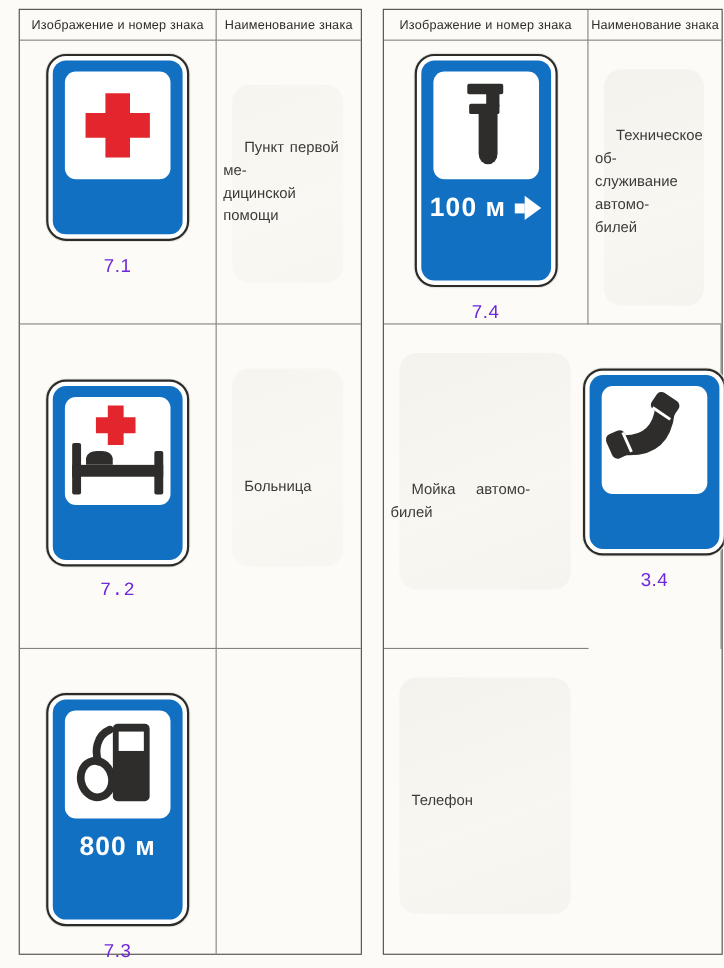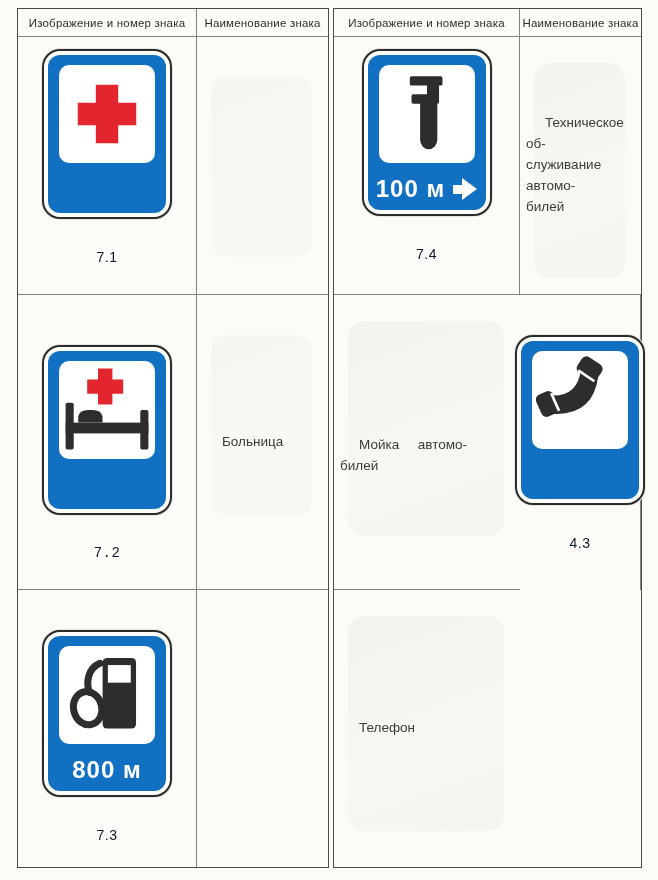--- a/index.html
+++ b/index.html
@@ -3,21 +3,21 @@
 <meta charset="utf-8">
 <style>
   * { margin:0; padding:0; box-sizing:border-box; }
   html,body { width:658px; height:880px; }
   body {
     font-family:"Liberation Sans", sans-serif;
     background:#fcfbf7;
     position:relative;
     overflow:hidden;
   }
-  .tablewrap { position:absolute; left:17px; top:8px; display:flex; }
+  .tablewrap { position:absolute; left:17px; top:8px; display:flex;gap:15px; }
   .half {
     display:grid;
     grid-template-columns:179px 131px;
     grid-template-rows:28px 258px 295px 277px;
     border:1.5px solid #4a4a48;
   }
   .half.right { grid-template-columns:186px 121px; margin-left:4px; }
   .cell { position:relative; }
   .bR { border-right:1px solid #82827e; }
   .bB { border-bottom:1px solid #82827e; }
@@ -29,36 +29,36 @@
   .signc { display:flex; flex-direction:column; align-items:center; }
   .pt1 { padding-top:12px; } .pt2 { padding-top:50px;font-family:Liberation Mono, monospace; } .pt3 { padding-top:40px; }
   .sign {
     background:#fff; border:2px solid #2b2b29; border-radius:18px; padding:4px;
     box-shadow:0 0 0 1px #e8e6df;
   }
   .panel {
     background:#1170c2; border-radius:12px; width:118px; height:158px;
     display:flex; flex-direction:column; align-items:center;
   }
-  .panel.tall { height:155px; }
+  .panel.tall { height:200px; }
   .sq {
     background:#fff; border-radius:10px; width:96px; height:98px; margin-top:10px;
     display:flex; align-items:center; justify-content:center;
   }
   .dist {
     margin-top:12px; display:flex; align-items:center;
     color:#fff; font-weight:bold; font-size:24px; letter-spacing:1px;
   }
   .arr { display:inline-flex; align-items:center; margin-left:8px; }
   .arr-bar { width:9px; height:9px; background:#fff; display:inline-block; }
   .arr-head {
     width:0; height:0; display:inline-block;
     border-left:15px solid #fff; border-top:11px solid transparent; border-bottom:11px solid transparent;
   }
-  .num { margin-top:30px; font-size:14px; color:#0f172a; letter-spacing:.5px; }
+  .num { margin-top:13px; font-size:17px; color:#6d28d9; letter-spacing:.5px; }
   
   .name { display:flex; align-items:center; overflow:hidden; }
   .name-p {
     position:relative; z-index:1;
     padding:0 8px 0 6px; text-indent:19px;
     font-size:13.5px; line-height:1.55; color:#3b3b39;
     white-space:pre-line; word-spacing:.12em;
   }
   .name-p.spread  { word-spacing:.45em; }
   .name-p.spread2 { word-spacing:1.1em;margin-top:28px; }
@@ -87,20 +87,22 @@
             <svg viewBox="0 0 100 100" width="86" height="86">
               <path d="M37 16h26v21h21v26H63v21H37V63H16V37h21z" fill="#e3262d"></path>
             </svg>
           </div>
         </div>
       </div>
       <div class="num">7.1</div>
     </div>
     <div class="cell name bB">
       <div class="ghost small"></div>
+      <p class="name-p">Пункт первой ме-
+дицинской помощи</p>
     </div>
 
     <div class="cell signc bR bB pt2">
       <div class="sign">
         <div class="panel">
           <div class="sq">
             <svg viewBox="0 0 100 100" width="90" height="92">
               <path d="M40 4h16v12h12v16H56v12H40V32H28V16h12z" fill="#e3262d"></path>
               <g fill="#2e2d2b">
                 <rect x="4" y="42" width="9" height="52" rx="2"></rect>
@@ -191,21 +193,21 @@
                 <path d="M16 42 Q50 74 84 42 L73 24 Q50 46 27 24 Z"></path>
                 <rect x="8" y="16" width="21" height="27" rx="6" transform="rotate(16 18 30)"></rect>
                 <rect x="71" y="16" width="21" height="27" rx="6" transform="rotate(-16 82 30)"></rect>
                 <rect x="26" y="20" width="3" height="22" fill="#fff" transform="rotate(16 18 30)"></rect>
                 <rect x="71" y="20" width="3" height="22" fill="#fff" transform="rotate(-16 82 30)"></rect>
               </g>
             </svg>
           </div>
         </div>
       </div>
-      <div class="num">4.3</div>
+      <div class="num">3.4</div>
     </div>
     <div class="cell name">
       <div class="ghost"></div>
       <p class="name-p">Телефон</p>
     </div>
   </div>
 
 </div>
 
 </body></html>

